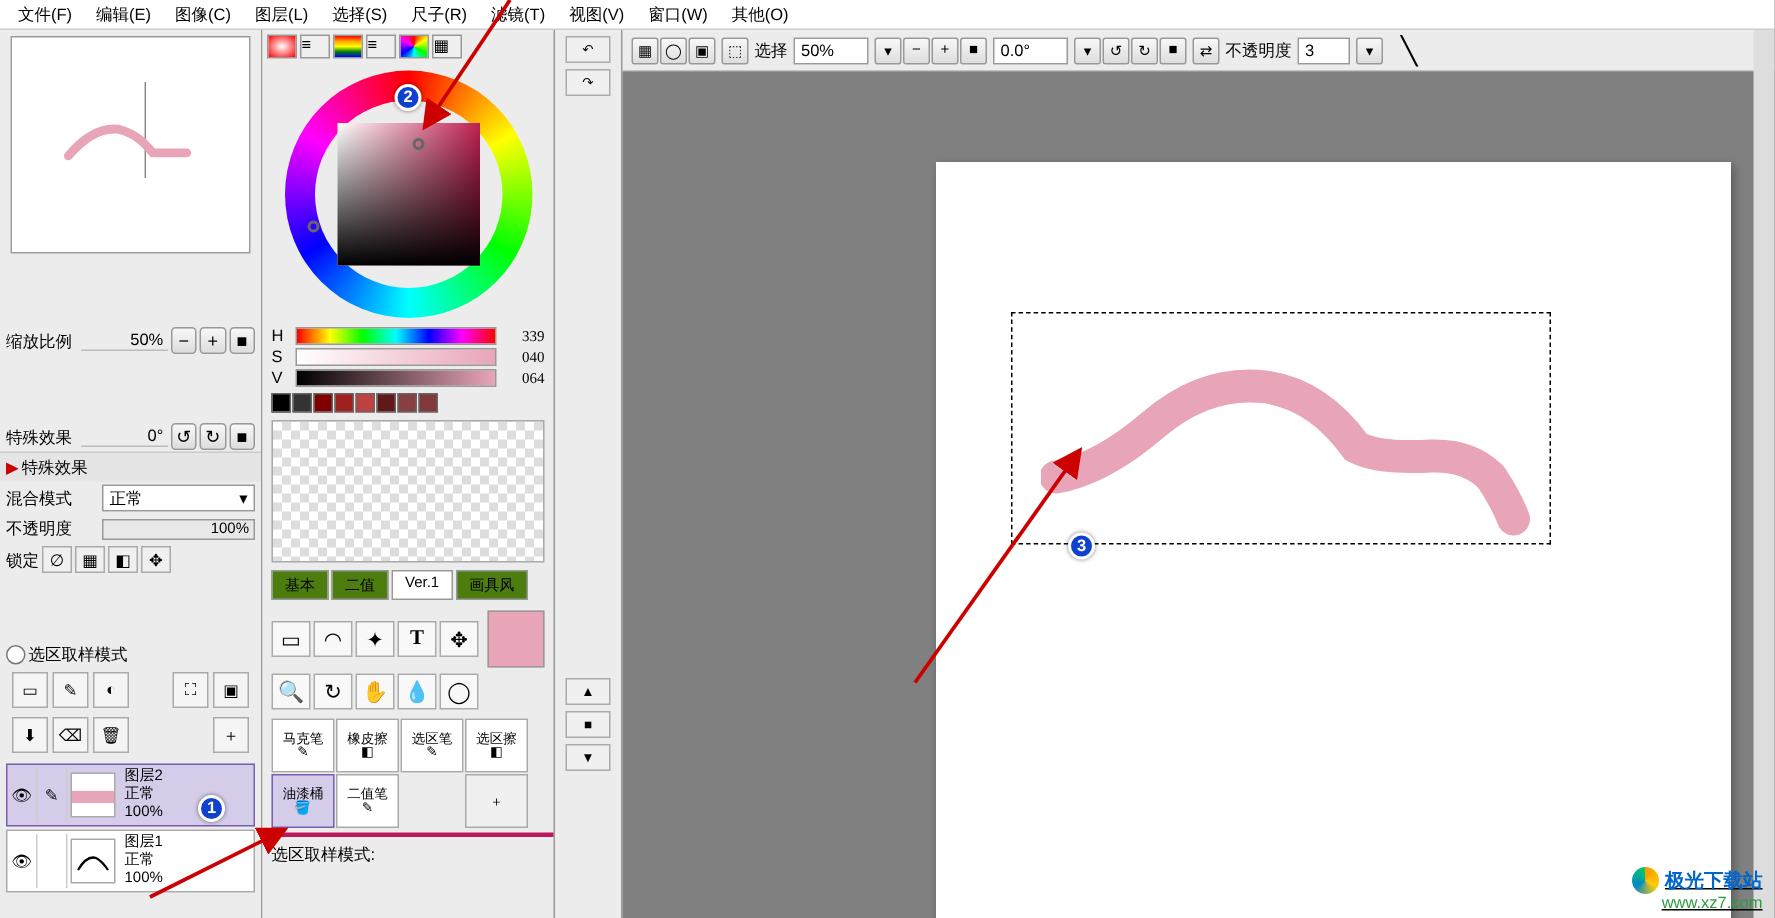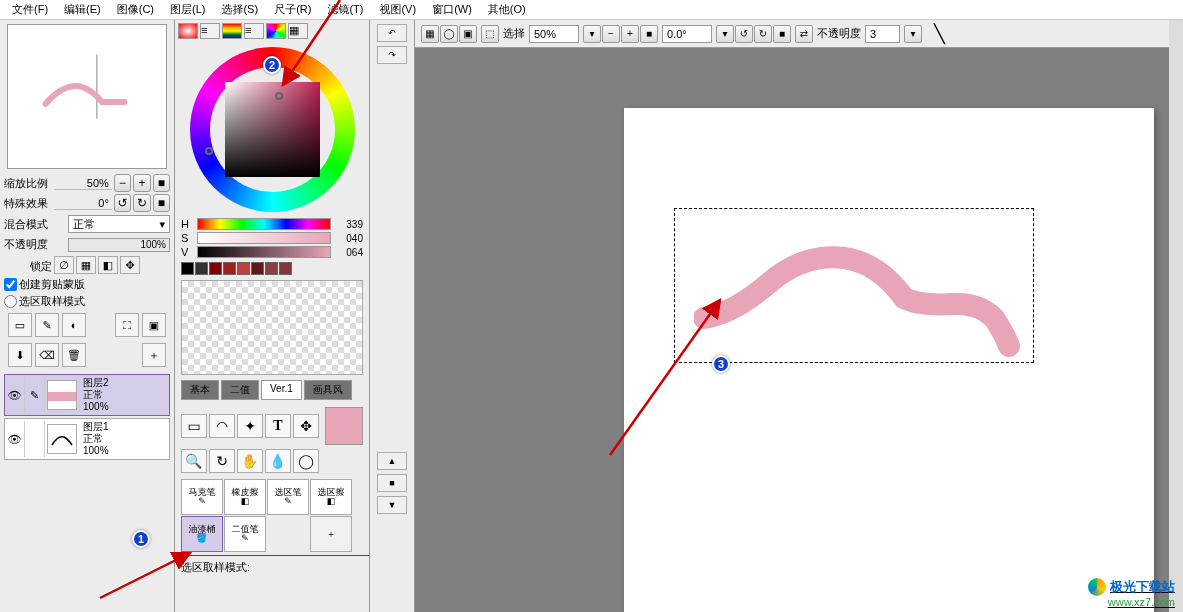--- a/index.html
+++ b/index.html
@@ -12,36 +12,36 @@
 
 .columns { display: flex; height: calc(100% - 20px); }
 .col1 { width: 175px; background: #ececec; border-right: 1px solid #999; display: flex; flex-direction: column; }
 .col2 { width: 195px; background: #ececec; border-right: 1px solid #999; display: flex; flex-direction: column; }
 .col3 { width: 45px; background: #ececec; border-right: 1px solid #999; display: flex; flex-direction: column; align-items: center; padding-top: 4px; gap: 4px; }
 .col4 { flex: 1; background: #808080; position: relative; }
 
 
 .preview { width: 160px; height: 145px; background: #fff; margin: 4px auto; border: 1px solid #999; position: relative; }
 .preview svg { width: 100%; height: 100%; }
-.row { display: flex; align-items: center; padding: 1px 4px; gap: 2px; }
+.row { display: flex; align-items: center; padding: 1px 4px; gap: 2px; margin-top: 44px; }
 .row-label { width: 50px; font-size: 11px; }
 .row-val { width: 60px; text-align: right; padding-right: 3px; border-bottom: 1px solid #bbb; font-size: 11px; }
 .nbtn { width: 18px; height: 18px; background: linear-gradient(#f8f8f8,#ddd); border: 1px solid #999; border-radius: 3px; display: inline-flex; align-items: center; justify-content: center; font-size: 12px; cursor: pointer; }
 
 .section-hdr { background: #e5e5e5; padding: 2px 4px; font-size: 11px; border-top: 1px solid #ccc; }
 .section-hdr .tri { color: #c00; margin-right: 2px; }
 
 .select-row { display: flex; align-items: center; padding: 2px 4px; gap: 20px; }
 .select { flex: 1; height: 18px; background: #fff; border: 1px solid #999; padding: 0 4px; font-size: 11px; display: flex; align-items: center; justify-content: space-between; }
 .select::after { content: "▾"; }
 
 .slider-bar { height: 14px; background: linear-gradient(to right, #e8e8e8 0%, #e8e8e8 100%); border: 1px solid #999; position: relative; flex: 1; }
 .slider-val { position: absolute; right: 3px; font-size: 10px; }
 
-.lock-row { display: flex; gap: 2px; padding: 2px 4px; align-items: flex-end; margin-left: 26px; }
+.lock-row { display: flex; gap: 2px; padding: 2px 4px; align-items: center; }
 .tiny-icon { width: 20px; height: 18px; background: #f0f0f0; border: 1px solid #aaa; display: inline-flex; align-items: center; justify-content: center; font-size: 11px; }
 
 .layer-toolbar { display: flex; gap: 3px; padding: 3px 8px; }
 .ltb { width: 24px; height: 24px; background: #f5f5f5; border: 1px solid #aaa; display: inline-flex; align-items: center; justify-content: center; }
 
 .layers { padding: 4px; }
 .layer { display: flex; align-items: center; border: 1px solid #aaa; margin-bottom: 2px; background: #fff; }
 .layer.sel { background: #d4cce8; border-color: #7a5fb0; }
 .layer .eye { width: 20px; height: 36px; border-right: 1px solid #ccc; display: flex; align-items: center; justify-content: center; }
 .layer .thumb { width: 30px; height: 30px; background: #fff; border: 1px solid #aaa; margin: 2px; }
@@ -52,31 +52,31 @@
 .ctab { width: 20px; height: 16px; border: 1px solid #999; background: #f0f0f0; }
 .color-wheel-area { height: 175px; display: flex; align-items: center; justify-content: center; position: relative; }
 .color-wheel { width: 165px; height: 165px; position: relative; }
 .wheel-ring { width: 100%; height: 100%; border-radius: 50%; background: conic-gradient(red,yellow,lime,cyan,blue,magenta,red); }
 .wheel-inner { position: absolute; top: 20px; left: 20px; width: 125px; height: 125px; border-radius: 50%; background: #ececec; }
 .sv-box { position: absolute; top: 35px; left: 35px; width: 95px; height: 95px; background: linear-gradient(to bottom, transparent, black), linear-gradient(to right, white, #c02050); }
 
 .hsv-row { display: flex; align-items: center; gap: 4px; padding: 1px 6px; }
 .hsv-label { width: 12px; font-size: 11px; }
 .hsv-bar { flex: 1; height: 12px; border: 1px solid #999; }
-.hsv-val { width: 28px; text-align: right; font-size: 10px; }
+.hsv-val { width: 28px; text-align: right; font-size: 10px; font-family: Liberation Serif, serif; }
 .h-bar { background: linear-gradient(to right,red,yellow,lime,cyan,blue,magenta,red); }
 .s-bar { background: linear-gradient(to right,#fff,#e8a5b8); }
 .v-bar { background: linear-gradient(to right,#000,#e8a5b8); }
 
 .swatch-row { display: flex; gap: 1px; padding: 3px 6px; }
 .swatch { width: 13px; height: 13px; border: 1px solid #666; }
 .checker-area { height: 95px; margin: 2px 6px; background: repeating-conic-gradient(#ddd 0 25%, #fff 0 50%) 0 0/12px 12px; border: 1px solid #aaa; }
 
 .tool-tabs { display: flex; gap: 2px; padding: 3px 6px; }
-.ttab { padding: 2px 8px; border: 1px solid #999; background: #737373; font-size: 10px; cursor: pointer; }
+.ttab { padding: 2px 8px; border: 1px solid #999; background: #4d7c0f; font-size: 10px; cursor: pointer; }
 .ttab.sel { background: #fff; }
 
 .tool-grid { display: flex; flex-wrap: wrap; gap: 2px; padding: 4px 6px; align-items: center; }
 .tbtn { width: 26px; height: 24px; border: 1px solid #aaa; background: #f8f8f8; display: inline-flex; align-items: center; justify-content: center; font-size: 14px; }
 .color-chip { width: 38px; height: 38px; background: #e8a5b8; border: 1px solid #999; margin-left: 4px; }
 
 .brush-grid { padding: 2px 6px; }
 .brush-row { display: flex; gap: 1px; margin-bottom: 1px; }
 .brush { width: 42px; height: 36px; border: 1px solid #aaa; background: #fff; font-size: 9px; display: flex; flex-direction: column; align-items: center; justify-content: center; text-align: center; line-height: 1; }
 .brush.sel { background: #d4cce8; border-color: #7a5fb0; }
@@ -140,20 +140,21 @@
     <span class="nbtn">■</span>
   </div>
   <div class="row">
     <span class="row-label">特殊效果</span>
     <span class="row-val">0°</span>
     <span class="nbtn">↺</span>
     <span class="nbtn">↻</span>
     <span class="nbtn">■</span>
   </div>
 
+  <div class="section-hdr"><span class="tri">▶</span><span>特殊效果</span></div>
 
   <div class="select-row">
     <span>混合模式</span>
     <div class="select">
           <span>正常</span>
         </div>
   </div>
   <div class="select-row">
     <span>不透明度</span>
     <div class="slider-bar">
@@ -161,24 +162,20 @@
         </div>
   </div>
 
   <div class="lock-row">
     <span>锁定</span>
     <span class="tiny-icon">∅</span>
     <span class="tiny-icon">▦</span>
     <span class="tiny-icon">◧</span>
     <span class="tiny-icon">✥</span>
   </div>
-  <div class="row">
-        <input type="checkbox" checked="" style="">
-        <span>创建剪贴蒙版</span>
-      </div>
   <div class="row">
         <input type="radio" style="">
         <span>选区取样模式</span>
       </div>
 
   <div class="layer-toolbar">
     <span class="ltb">▭</span>
     <span class="ltb">✎</span>
     <span class="ltb">◐</span>
     <span style="flex:1"></span>
@@ -313,21 +310,21 @@
             <span>🪣</span>
           </div>
       <div class="brush">
             <span>二值笔</span>
             <span>✎</span>
           </div>
       <div class="brush" style="visibility:hidden"></div>
       <div class="brush" style="background:#f0f0f0">＋</div>
     </div>
   </div>
-  <div style="padding:4px 6px;border-top:1px solid #be185d">选区取样模式:</div>
+  <div style="padding:4px 6px;border-top:3px solid #be185d">选区取样模式:</div>
 </div>
 
 <div class="col3">
   <span class="c3btn">↶</span>
   <span class="c3btn">↷</span>
   <div style="height:380px"></div>
   <span class="c3btn">▲</span>
   <span class="c3btn">■</span>
   <span class="c3btn">▼</span>
 </div>

